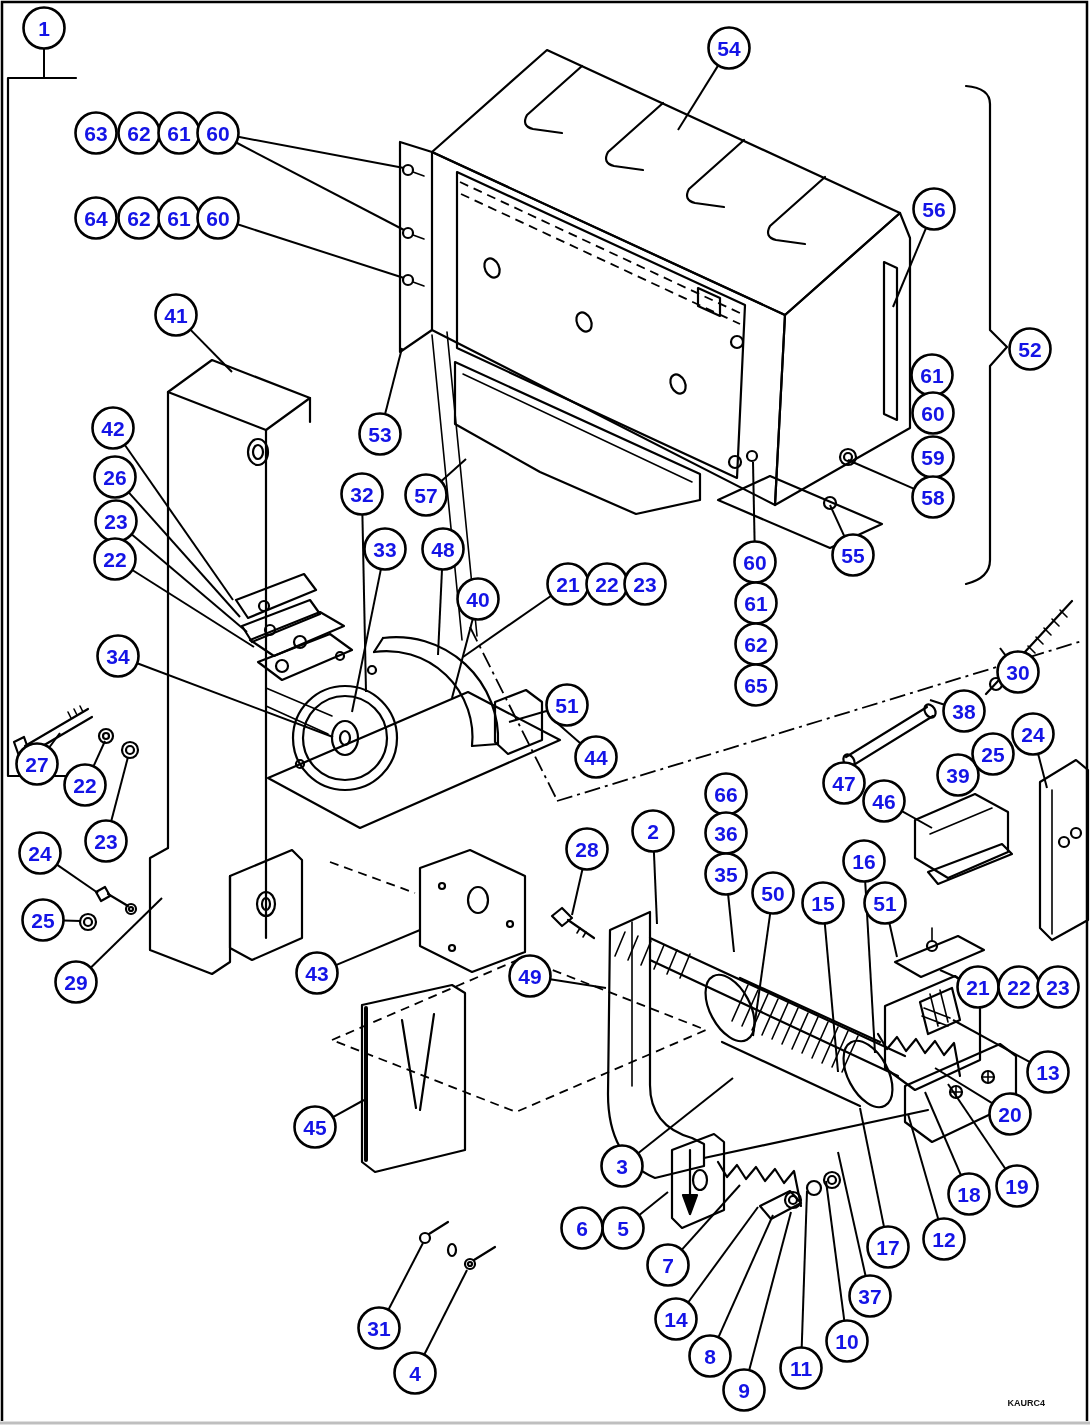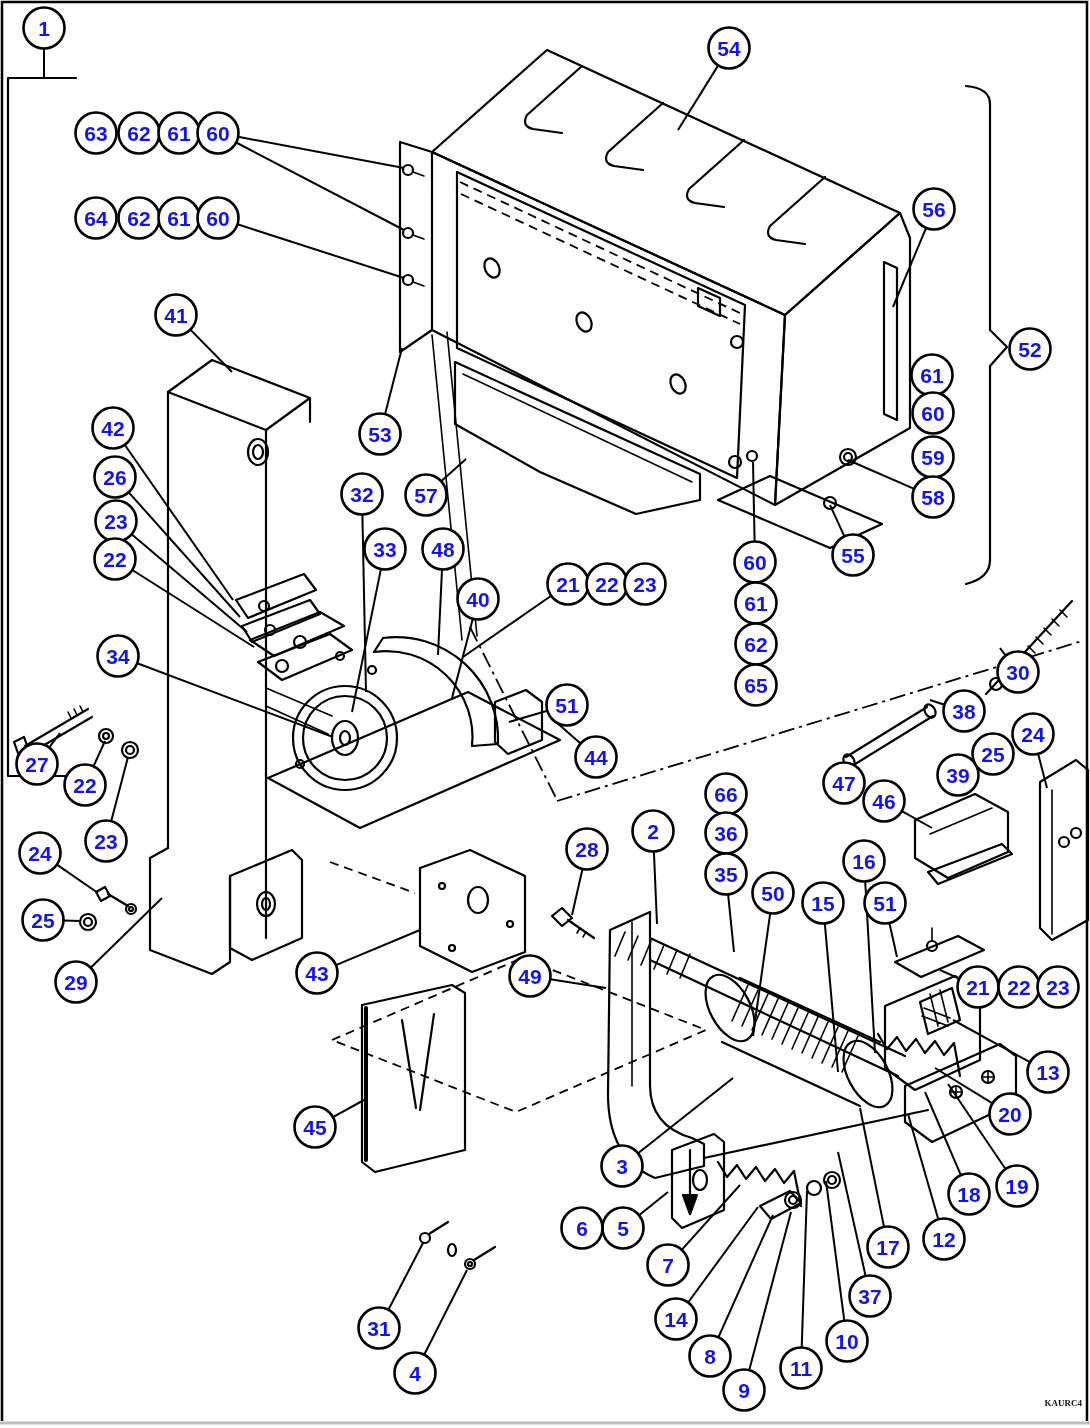--- a/index.html
+++ b/index.html
@@ -13,22 +13,22 @@
   #art .dash{fill:none;stroke:#000;stroke-width:1.8;stroke-dasharray:9 6;}
   #art .dashdot{fill:none;stroke:#000;stroke-width:1.8;stroke-dasharray:16 5 3 5;}
   #art .wfill{fill:#fff;stroke:#000;stroke-width:2.2;stroke-linejoin:round;}
   #art .border{fill:none;stroke:#000;stroke-width:2.5;}
   #art .gray{stroke:#bfbfbf;stroke-width:3;}
   
   #callouts line{stroke:#000;stroke-width:2;}
   #callouts circle{fill:#fff;stroke:#000;stroke-width:2.6;}
   #callouts text{fill:var(--balloon-text,#1414e6);font-family:"Liberation Sans",sans-serif;
                  font-weight:bold;font-size:21px;text-anchor:middle;}
-  .watermark{position:absolute;left:1018px;top:1398px;width:64px;text-align:right;
-             font-family:Liberation Serif, serif;font-weight:bold;font-size:9px;
+  .watermark{position:absolute;left:981px;top:1398px;width:64px;text-align:right;
+             font-family:Liberation Sans, sans-serif;font-weight:bold;font-size:9px;
              color:#111;letter-spacing:0px;}
 </style>
 </head>
 <body>
 
 <div class="stage">
 
   <svg id="art" viewBox="0 0 1090 1428">
 
     <g>

